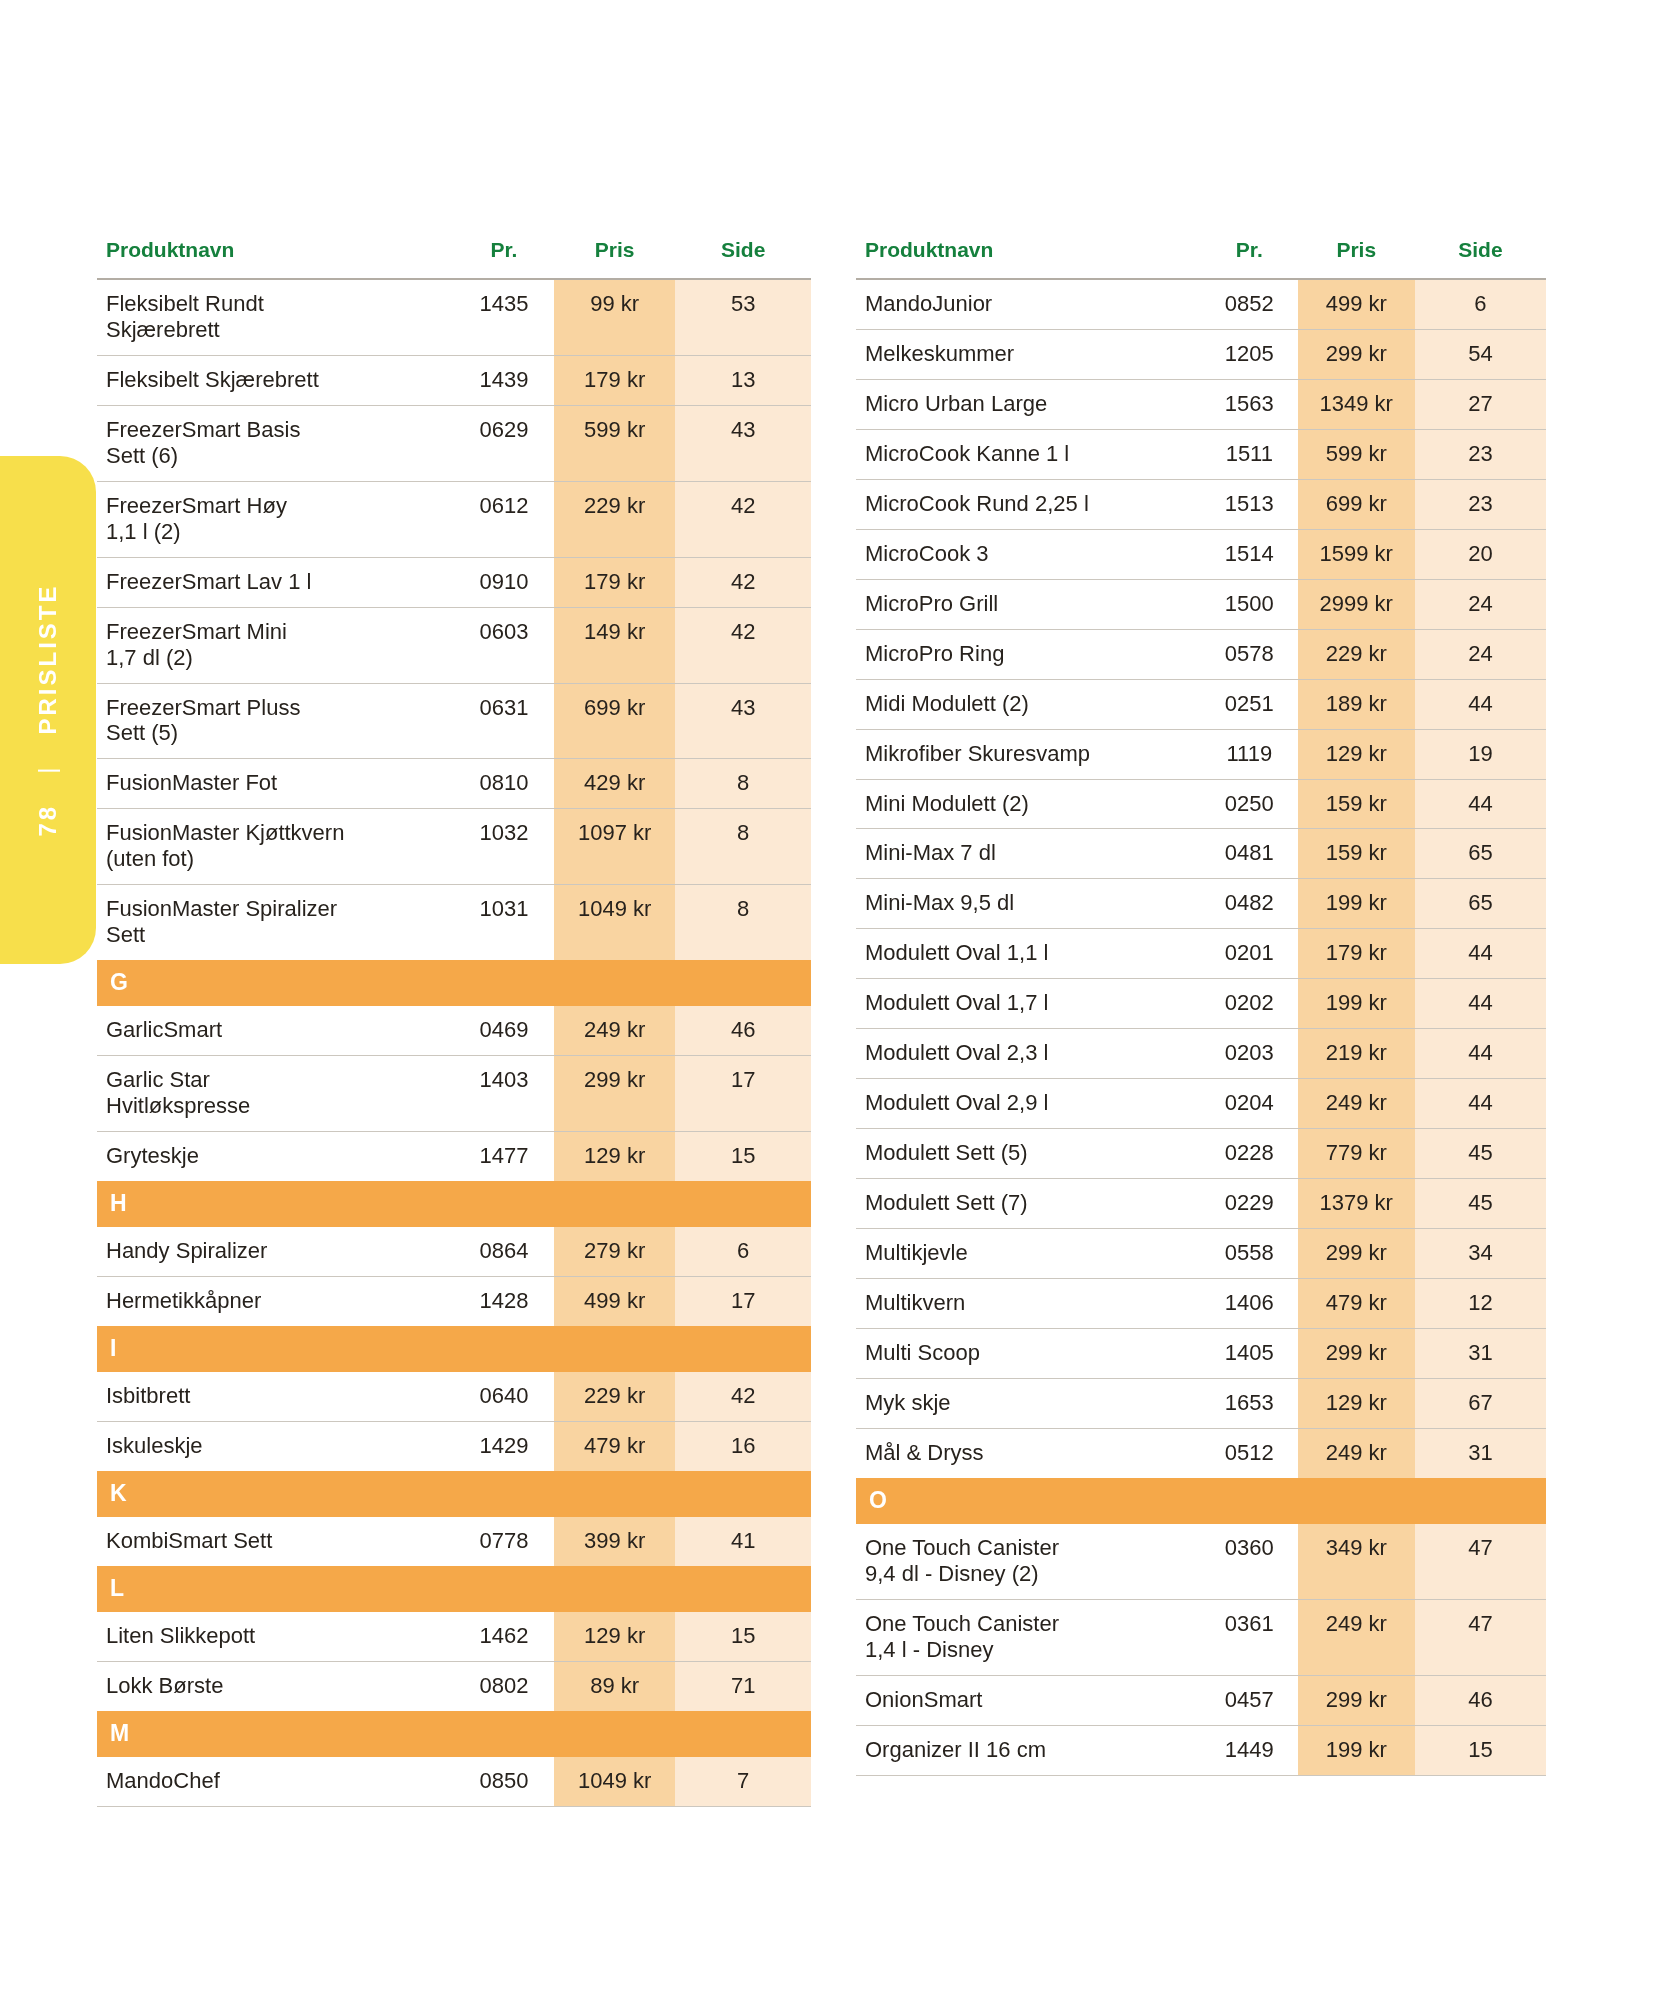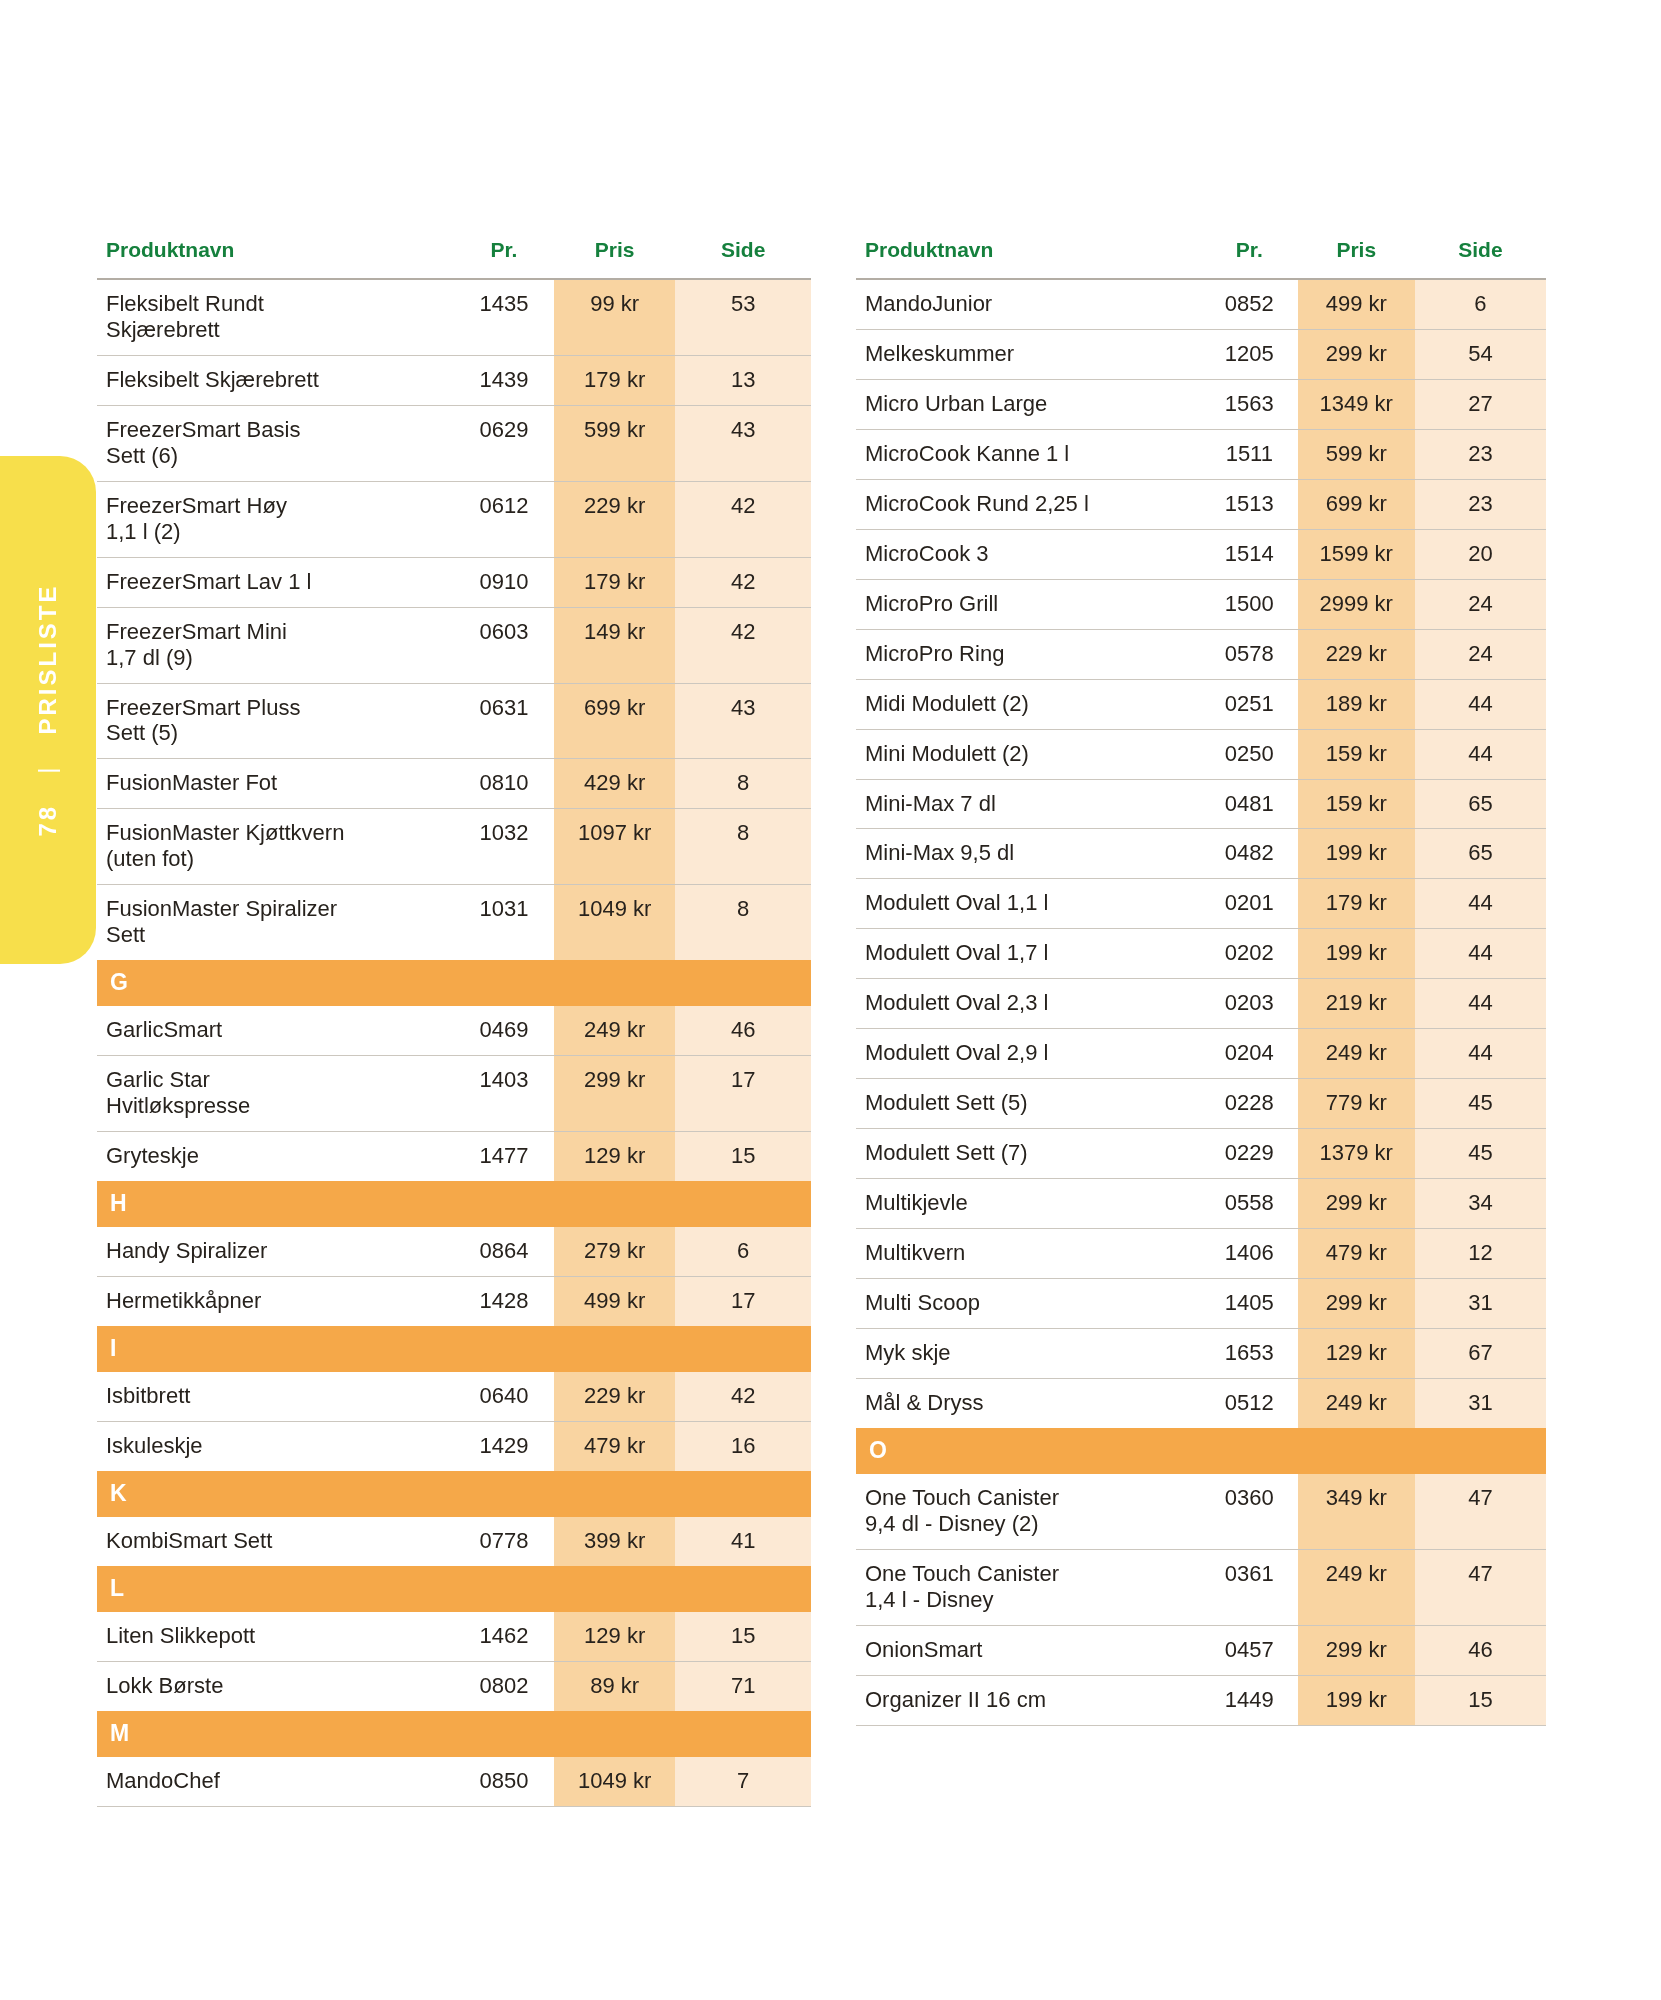--- a/index.html
+++ b/index.html
@@ -132,21 +132,21 @@
         <td class="side">42</td>
       </tr>
       <tr class="product">
         <td class="name">FreezerSmart Lav 1 l</td>
         <td class="pr">0910</td>
         <td class="pris">179 kr</td>
         <td class="side">42</td>
       </tr>
       <tr class="product">
         <td class="name">FreezerSmart Mini
-1,7 dl (9)</td>
+1,7 dl (2)</td>
         <td class="pr">0603</td>
         <td class="pris">149 kr</td>
         <td class="side">42</td>
       </tr>
       <tr class="product">
         <td class="name">FreezerSmart Pluss
 Sett (5)</td>
         <td class="pr">0631</td>
         <td class="pris">699 kr</td>
         <td class="side">43</td>
@@ -323,20 +323,26 @@
         <td class="pris">229 kr</td>
         <td class="side">24</td>
       </tr>
       <tr class="product">
         <td class="name">Midi Modulett (2)</td>
         <td class="pr">0251</td>
         <td class="pris">189 kr</td>
         <td class="side">44</td>
       </tr>
       <tr class="product">
+        <td class="name">Mikrofiber Skuresvamp</td>
+        <td class="pr">1119</td>
+        <td class="pris">129 kr</td>
+        <td class="side">19</td>
+      </tr>
+      <tr class="product">
         <td class="name">Mini Modulett (2)</td>
         <td class="pr">0250</td>
         <td class="pris">159 kr</td>
         <td class="side">44</td>
       </tr>
       <tr class="product">
         <td class="name">Mini-Max 7 dl</td>
         <td class="pr">0481</td>
         <td class="pris">159 kr</td>
         <td class="side">65</td>

